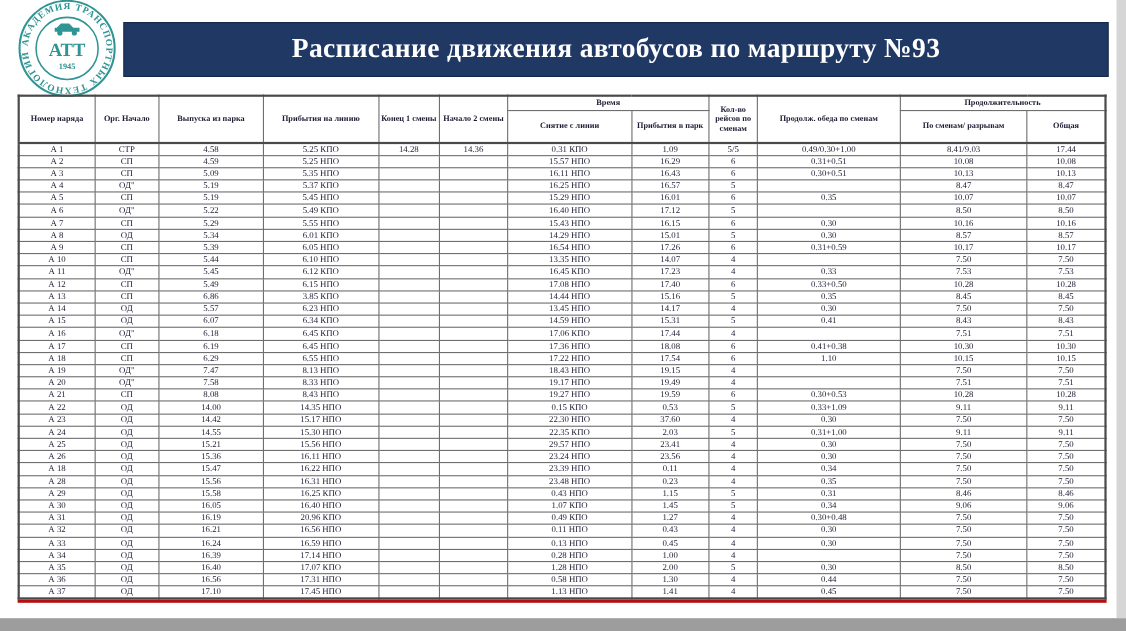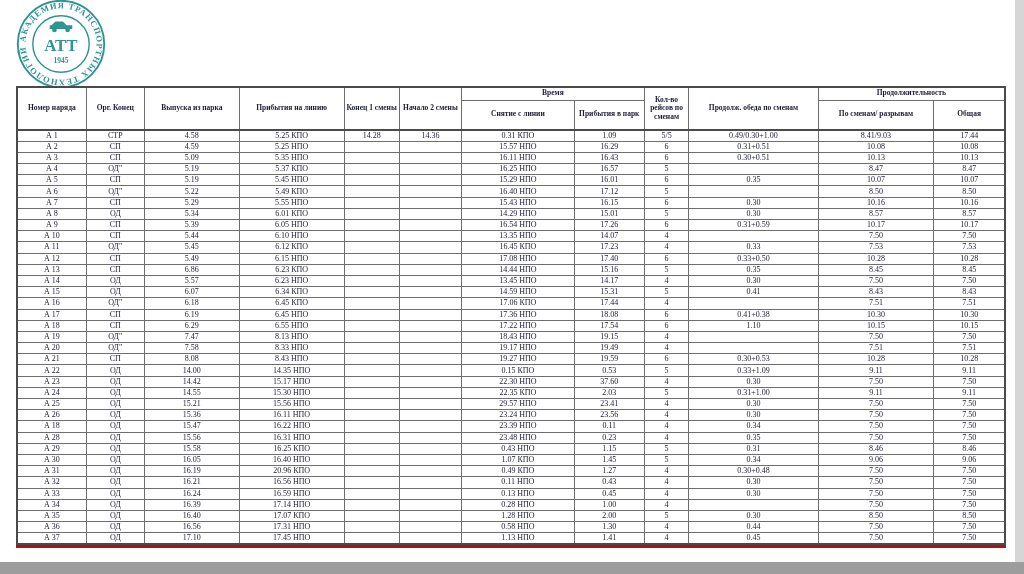--- a/index.html
+++ b/index.html
@@ -61,41 +61,44 @@
       <g fill="#2f9494">
         <path d="M38 34 h24 v-4 h-6 l-4 -4 h-8 l-4 4 h-2 z"></path>
         <circle cx="43" cy="35" r="2.5"></circle>
         <circle cx="57" cy="35" r="2.5"></circle>
       </g>
       <text x="50" y="57" text-anchor="middle" font-size="18" font-weight="bold" fill="#2f9494">АТТ</text>
       <text x="50" y="70" text-anchor="middle" font-size="8" font-weight="bold" fill="#2f9494">1945</text>
     </svg>
   </div>
 
+  <div class="title-bar">
+    <span class="title-text">Расписание движения автобусов по маршруту №93</span>
+  </div>
 
   <div class="table-wrap">
     <table class="schedule">
       <colgroup>
         <col style="width:7.0%">
         <col style="width:5.9%">
         <col style="width:9.6%">
         <col style="width:10.6%">
         <col style="width:5.6%">
         <col style="width:6.3%">
         <col style="width:11.4%">
         <col style="width:7.1%">
         <col style="width:4.5%">
         <col style="width:13.1%">
         <col style="width:11.7%">
         <col style="width:7.2%">
       </colgroup>
       <thead>
         <tr class="h1">
           <th rowspan="2">Номер наряда</th>
-          <th rowspan="2">Орг. Конец</th>
+          <th rowspan="2">Орг. Начало</th>
           <th rowspan="2">Выпуска из парка</th>
           <th rowspan="2">Прибытия на линию</th>
           <th rowspan="2">Конец 1 смены</th>
           <th rowspan="2">Начало 2 смены</th>
           <th colspan="2">Время</th>
           <th rowspan="2">Кол-во рейсов по сменам</th>
           <th rowspan="2">Продолж. обеда по сменам</th>
           <th colspan="2">Продолжительность</th>
         </tr>
         <tr class="h2">
@@ -271,21 +274,21 @@
             <td>17.40</td>
             <td>6</td>
             <td>0.33+0.50</td>
             <td>10.28</td>
             <td>10.28</td>
           </tr>
           <tr>
             <td>А 13</td>
             <td>СП</td>
             <td>6.86</td>
-            <td>6.23 КПО</td>
+            <td>3.85 КПО</td>
             <td></td>
             <td></td>
             <td>14.44 НПО</td>
             <td>15.16</td>
             <td>5</td>
             <td>0.35</td>
             <td>8.45</td>
             <td>8.45</td>
           </tr>
           <tr>

